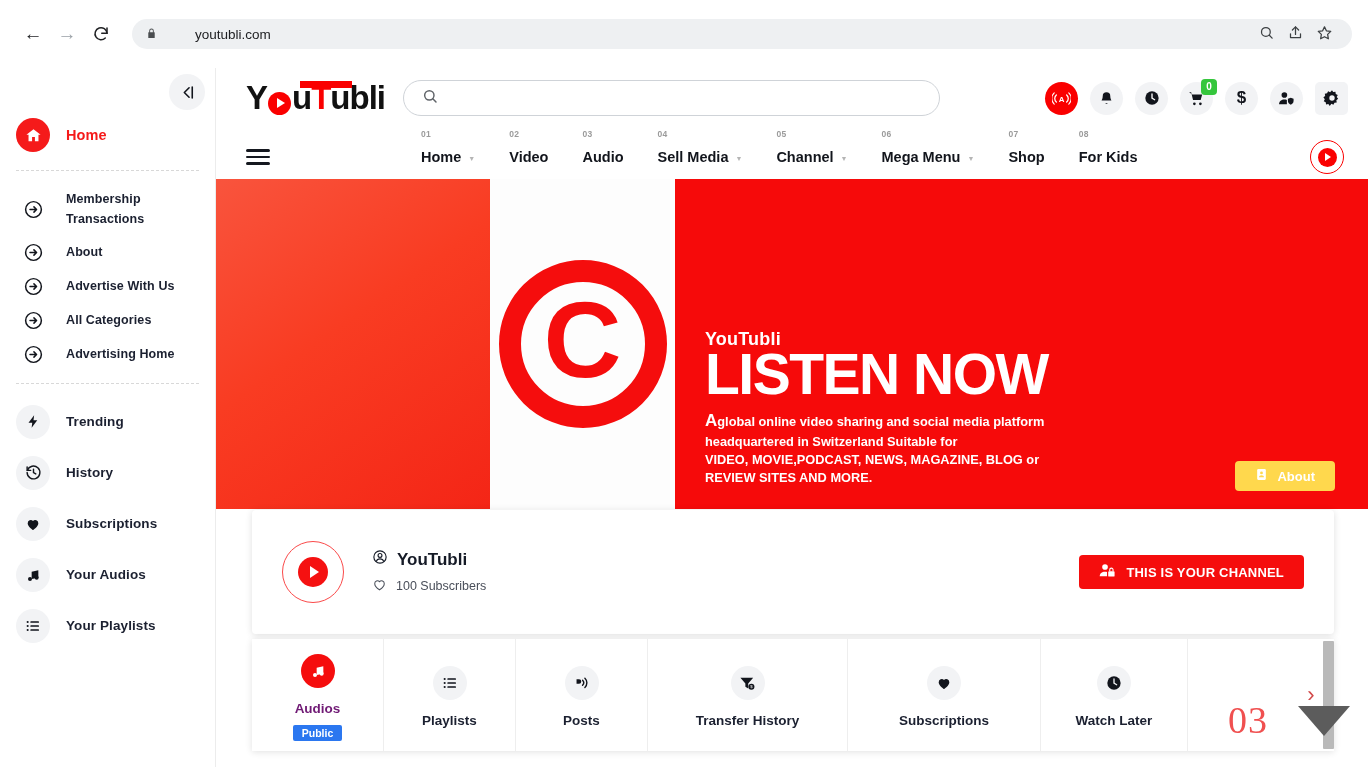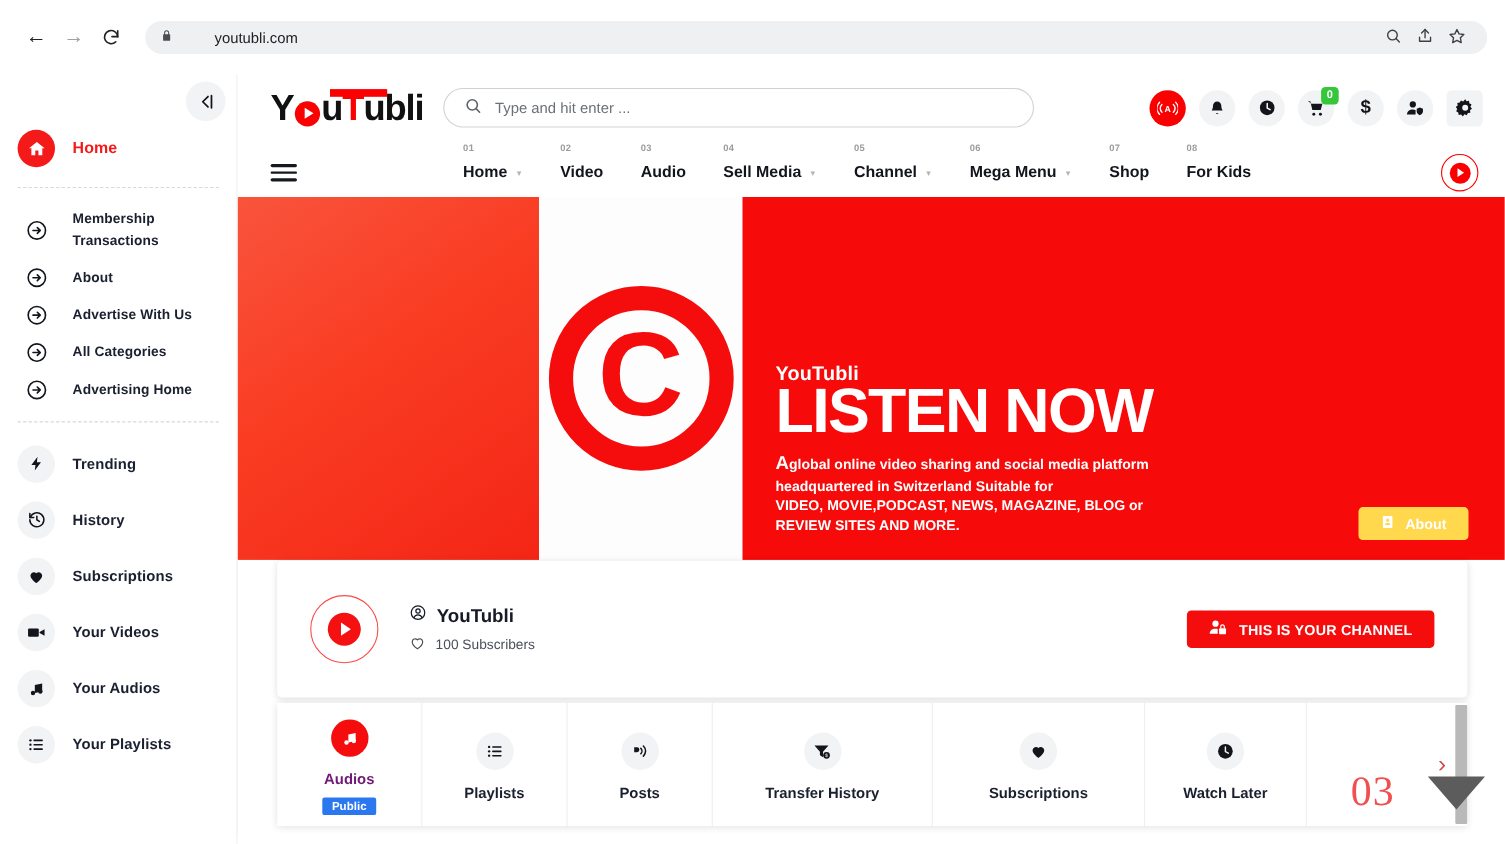--- a/index.html
+++ b/index.html
@@ -335,29 +335,20 @@
     <div class="side-row" style="height:51px">
       <span class="side-ic">
         <svg width="16" height="16" viewBox="0 0 24 24" fill="#12151c">
             <path d="M12 21s-8-5.2-8-10.3A4.7 4.7 0 0 1 12 7.6 4.7 4.7 0 0 1 20 10.7C20 15.8 12 21 12 21z"></path>
           </svg>
       </span>
       <span class="side-lbl">Subscriptions</span>
     </div>
     <div class="side-row" style="height:51px">
       <span class="side-ic">
-        <svg width="18" height="18" viewBox="0 0 24 24" fill="#12151c">
-            <rect x="2" y="7" width="13" height="10" rx="1.5"></rect>
-            <path d="M16 11.5 22 8v8l-6-3.5z"></path>
-          </svg>
-      </span>
-      <span class="side-lbl">Your Videos</span>
-    </div>
-    <div class="side-row" style="height:51px">
-      <span class="side-ic">
         <svg width="16" height="16" viewBox="0 0 24 24" fill="#12151c">
             <path d="M10 18V7l10-2v11"></path>
             <circle cx="7.5" cy="18" r="3"></circle>
             <circle cx="17.5" cy="16" r="3"></circle>
           </svg>
       </span>
       <span class="side-lbl">Your Audios</span>
     </div>
     <div class="side-row" style="height:51px">
       <span class="side-ic">
@@ -391,21 +382,20 @@
       <span class="bar"></span>
     </div>
 
     <div class="searchbox">
       <span>
         <svg width="16" height="16" viewBox="0 0 24 24" fill="none" stroke="#5f6368" stroke-width="2.2">
             <circle cx="11" cy="11" r="7"></circle>
             <line x1="16.2" y1="16.2" x2="21" y2="21" stroke-linecap="round"></line>
           </svg>
       </span>
-      <input type="text" placeholder="Type and hit enter ..." style="">
     </div>
 
     <div class="head-icons">
       <div class="hi live">
         <svg width="19" height="19" viewBox="0 0 24 24" fill="#fff">
           <text x="12" y="16" font-size="10" font-family="Liberation Sans, sans-serif" font-weight="bold" text-anchor="middle" fill="#fff">A</text>
           <path d="M5.5 7.5a6 6 0 0 0 0 9" stroke="#fff" stroke-width="1.6" fill="none" stroke-linecap="round"></path>
           <path d="M18.5 7.5a6 6 0 0 1 0 9" stroke="#fff" stroke-width="1.6" fill="none" stroke-linecap="round"></path>
           <path d="M2.8 5a9.5 9.5 0 0 0 0 14" stroke="#fff" stroke-width="1.4" fill="none" stroke-linecap="round"></path>
           <path d="M21.2 5a9.5 9.5 0 0 1 0 14" stroke="#fff" stroke-width="1.4" fill="none" stroke-linecap="round"></path>

